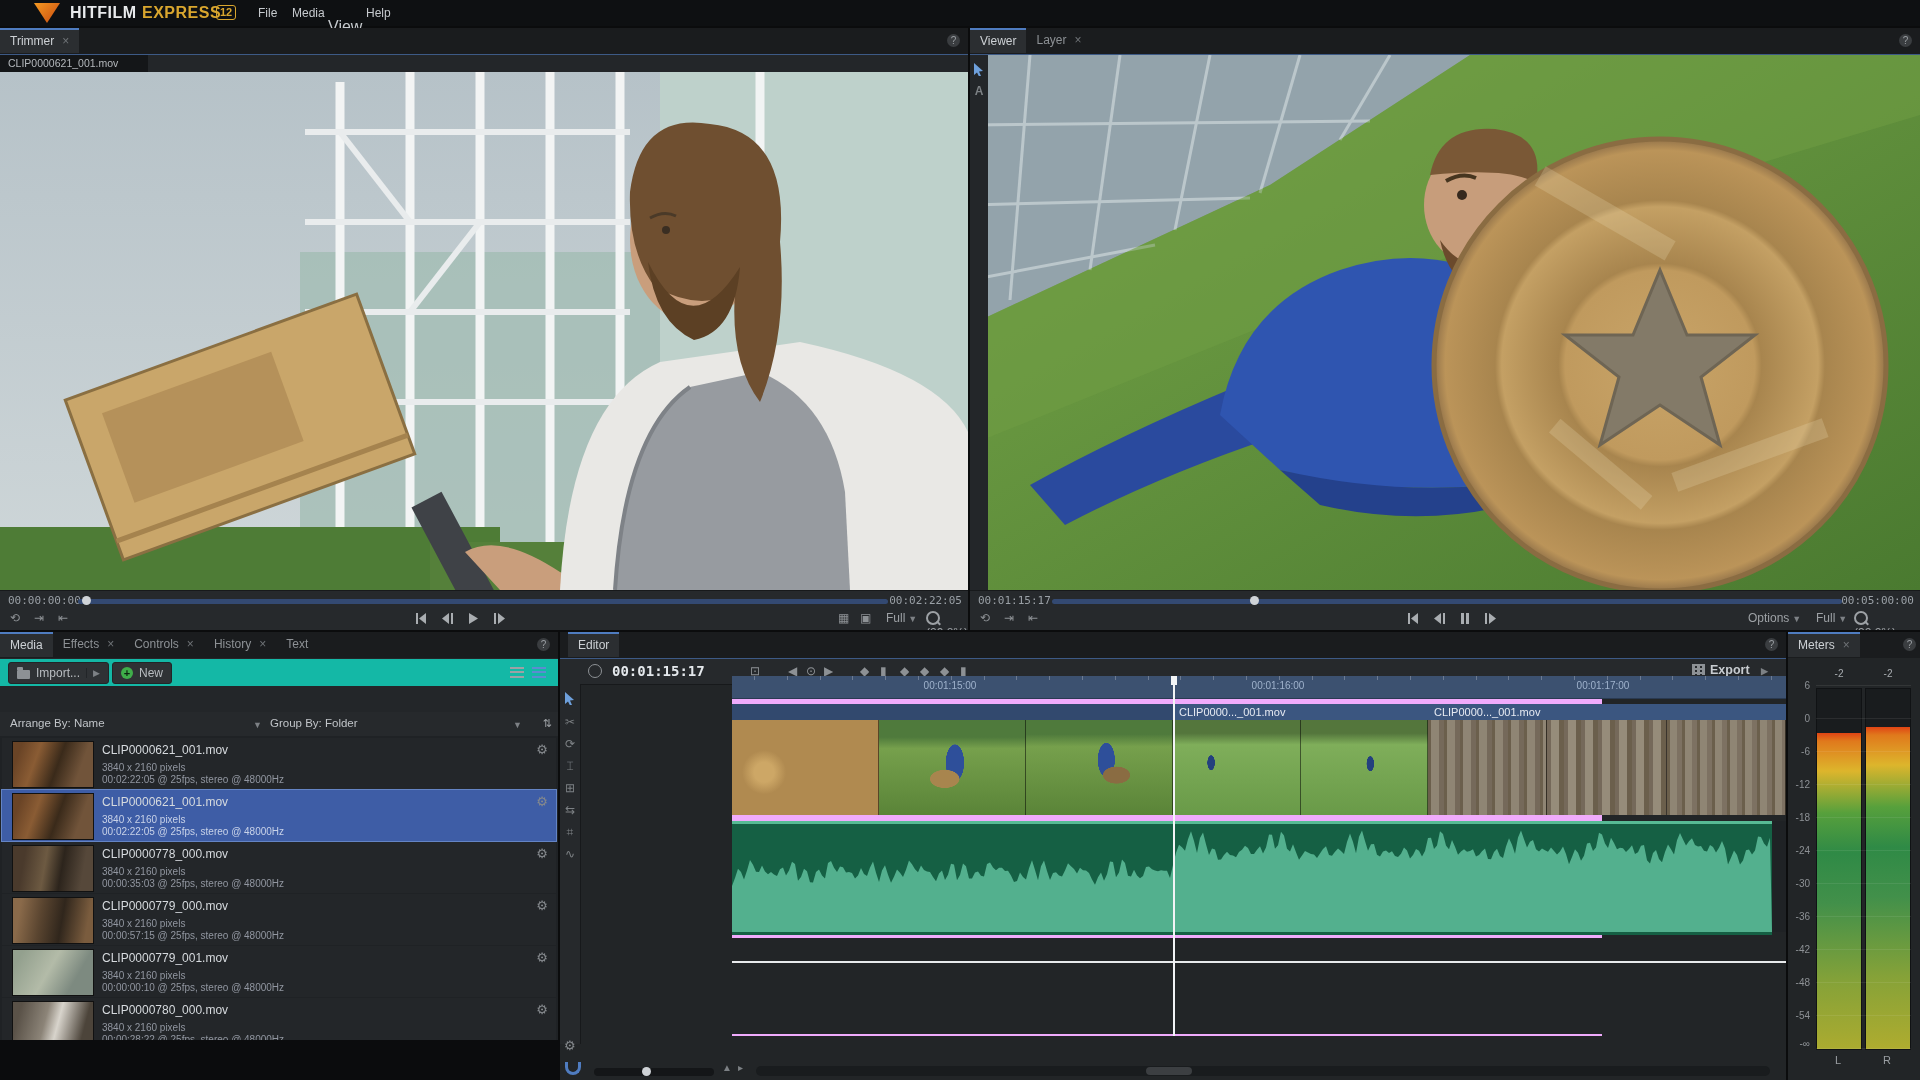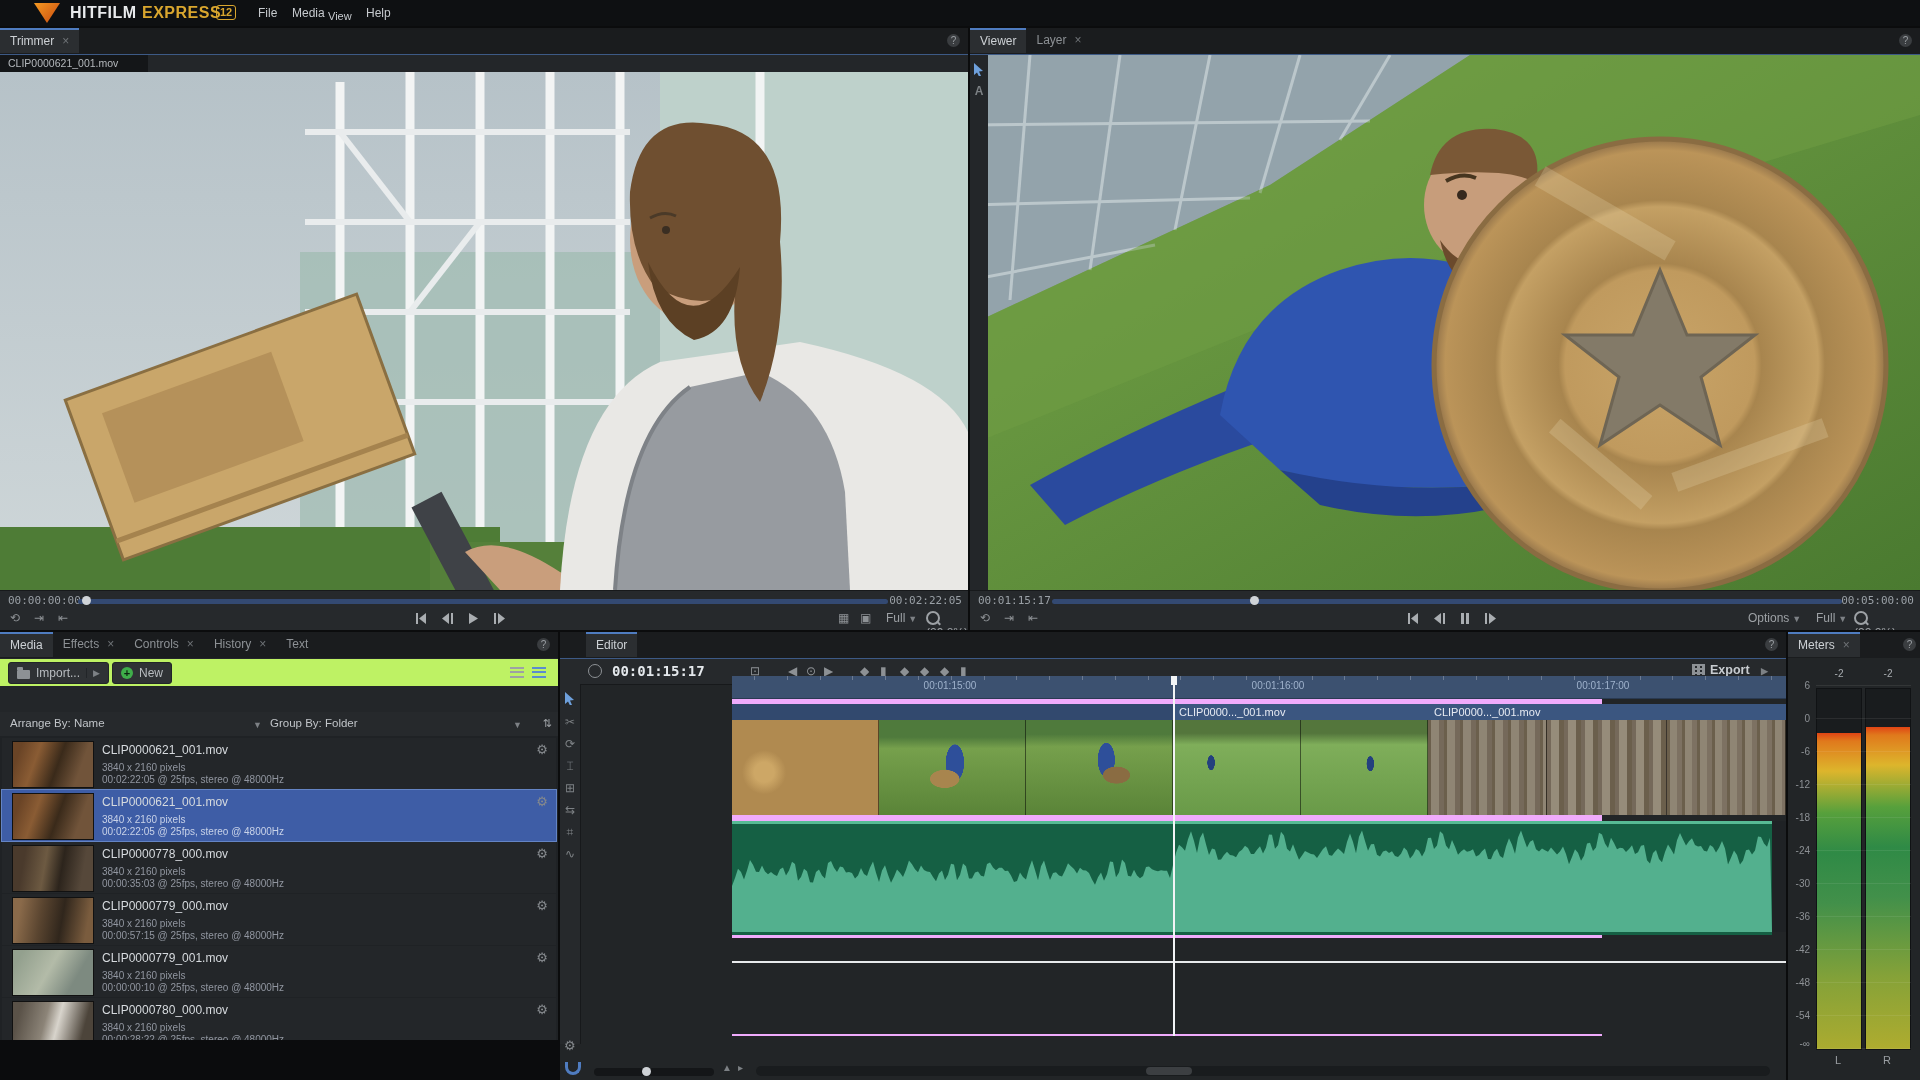--- a/index.html
+++ b/index.html
@@ -61,21 +61,21 @@
 </head>
 <body>
 
 <div class="p" style="left:0;top:0;width:1920px;height:26px;background:#0e1012">
   <span class="p" style="left:34px;top:3px;width:26px;height:20px;background:linear-gradient(135deg,#f59a22,#c8490f);clip-path:polygon(0 0,100% 0,50% 100%)"></span>
   <span class="p" style="left:70px;top:4px;font-size:16px;font-weight:bold;color:#e8eaec;letter-spacing:.5px">HITFILM</span>
   <span class="p" style="left:142px;top:4px;font-size:16px;font-weight:bold;color:#d9a62e;letter-spacing:.5px">EXPRESS</span>
   <span class="p" style="left:216px;top:5px;font-size:11px;font-weight:bold;color:#d9a62e;border:1px solid #d9a62e;border-radius:3px;padding:0 3px;line-height:13px">12</span>
   <span class="p" style="left:258px;top:6px;font-size:12px;color:#c6cace">File</span>
   <span class="p" style="left:292px;top:6px;font-size:12px;color:#c6cace">Media</span>
-  <span class="p" style="left:328px;top:10px;font-size:11px;color:#c6cace">View</span>
+  <span class="p" style="left:328px;top:18px;font-size:16px;color:#c6cace">View</span>
   <span class="p" style="left:366px;top:6px;font-size:12px;color:#c6cace">Help</span>
 </div>
 
 <div class="panel" style="left:0;top:28px;width:968px;height:602px">
   <div class="tabbar" style="border-bottom:1px solid #3d5a86">
     <div class="tab active">
       <span>Trimmer</span><span class="x">×</span>
     </div>
     <div class="helpdot" style="right:8px">?</div>
   </div>
@@ -266,21 +266,21 @@
 
 <div class="panel" style="left:0;top:632px;width:558px;height:408px">
   <div class="tabbar">
     <div class="tab active"><span>Media</span></div>
     <div class="tab"><span>Effects</span><span class="x">×</span></div>
     <div class="tab"><span>Controls</span><span class="x">×</span></div>
     <div class="tab"><span>History</span><span class="x">×</span></div>
     <div class="tab"><span>Text</span></div>
     <div class="helpdot" style="right:8px">?</div>
   </div>
-  <div class="p" style="left:0;top:27px;width:558px;height:27px;background:#bef264">
+  <div class="p" style="left:0;top:27px;width:558px;height:27px;background:#14b8a6">
     <span class="btn p" style="left:8px;top:3px">
       <span class="folder"></span>
       <span>Import...</span>
       <span style="color:#7d8185;font-size:9px;border-left:1px solid #222528;padding-left:6px">▶</span>
     </span>
     <span class="btn p" style="left:112px;top:3px">
       <span class="plus">+</span>
       <span>New</span>
     </span>
     <span class="listicon p" style="right:34px;top:8px"></span>
@@ -340,21 +340,21 @@
   </div>
   <div class="p" style="left:0;top:426px;width:558px;height:22px;background:#26292c;border-top:1px solid #17191b">
     <span class="p" style="left:8px;top:4px;font-size:11.5px;color:#b9bdc1"><span class="folder" style="margin-right:6px"></span><span>New Folder</span></span>
     <span class="p" style="left:104px;top:4px;font-size:11.5px;color:#b9bdc1"><span class="trash" style="margin-right:6px"></span><span>Delete</span></span>
     <span class="p" style="right:12px;top:4px;font-size:11.5px;color:#b9bdc1">6 items</span>
   </div>
 </div>
 
 <div class="panel" style="left:560px;top:632px;width:1226px;height:448px;background:#222527">
   <div class="tabbar" style="border-bottom:1px solid #3d5a86">
-    <div class="tab active" style="margin-left:26px"><span>Editor</span></div>
+    <div class="tab active" style="margin-left:8px"><span>Editor</span></div>
     <div class="helpdot" style="right:8px">?</div>
   </div>
 
   <div class="p" style="left:0;top:27px;width:1226px;height:25px;background:#26292c;border-bottom:1px solid #17191b">
     <span class="p" style="left:28px;top:5px;width:12px;height:12px;border:1.5px solid #8d9195;border-radius:50%"></span>
     <span class="p" style="left:52px;top:4px;font-size:14px;font-weight:bold;color:#e4e8ec;font-family:'DejaVu Sans Mono','Liberation Mono',monospace">00:01:15:17</span>
     <span class="p trico" style="left:190px;top:5px">⊡</span>
     <span class="p trico" style="left:228px;top:5px">◀</span>
     <span class="p trico" style="left:246px;top:5px">⊙</span>
     <span class="p trico" style="left:264px;top:5px">▶</span>

